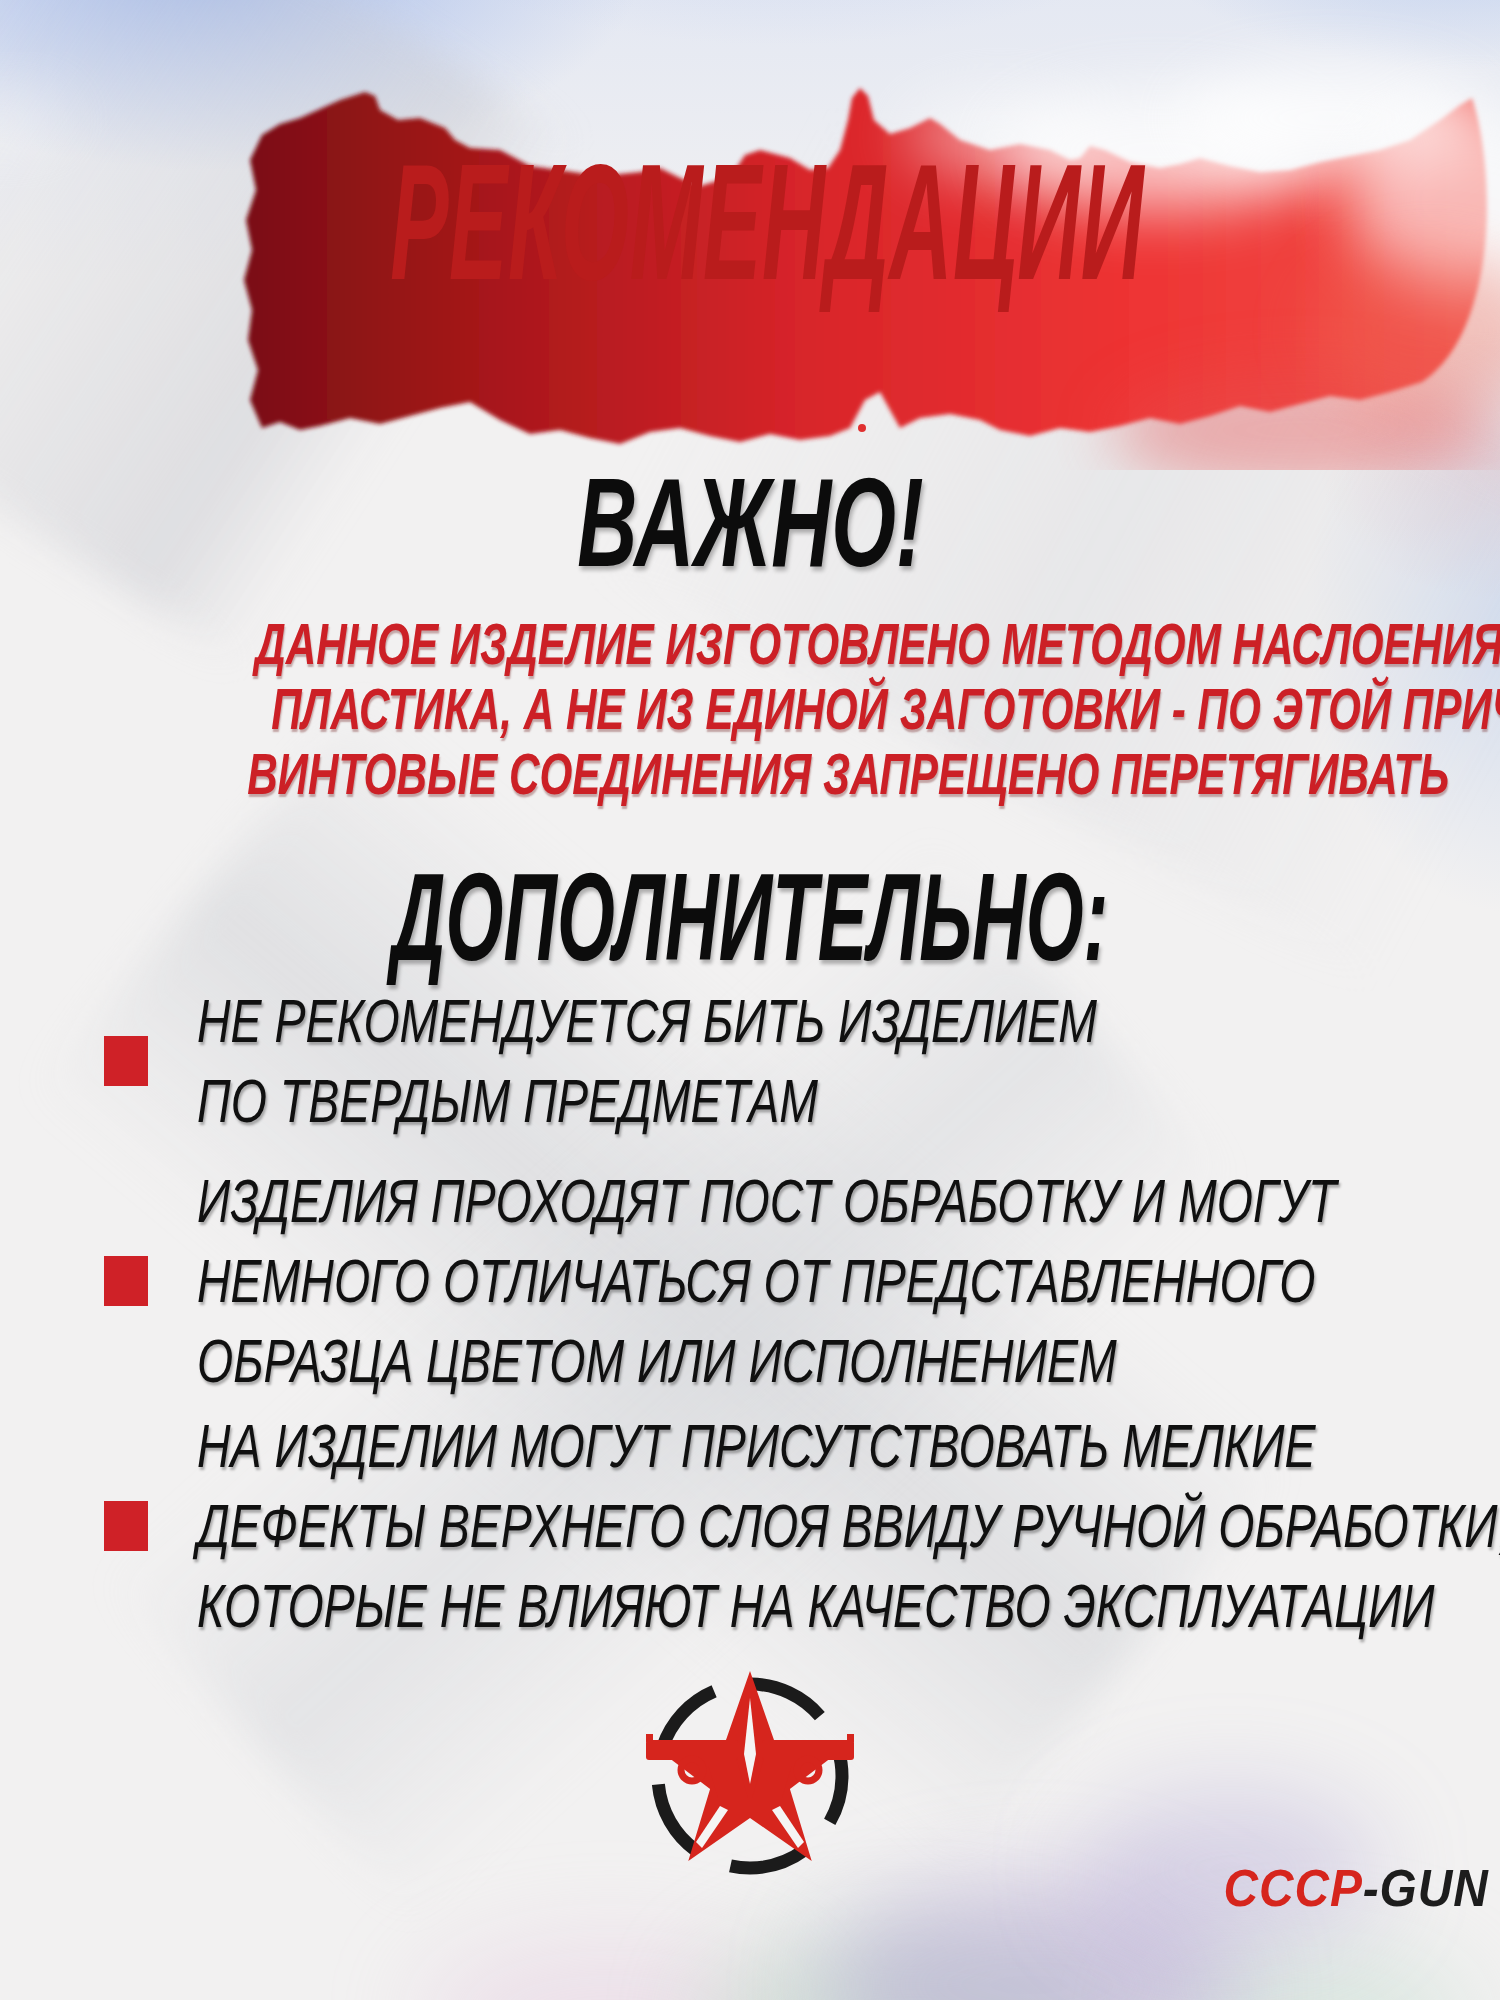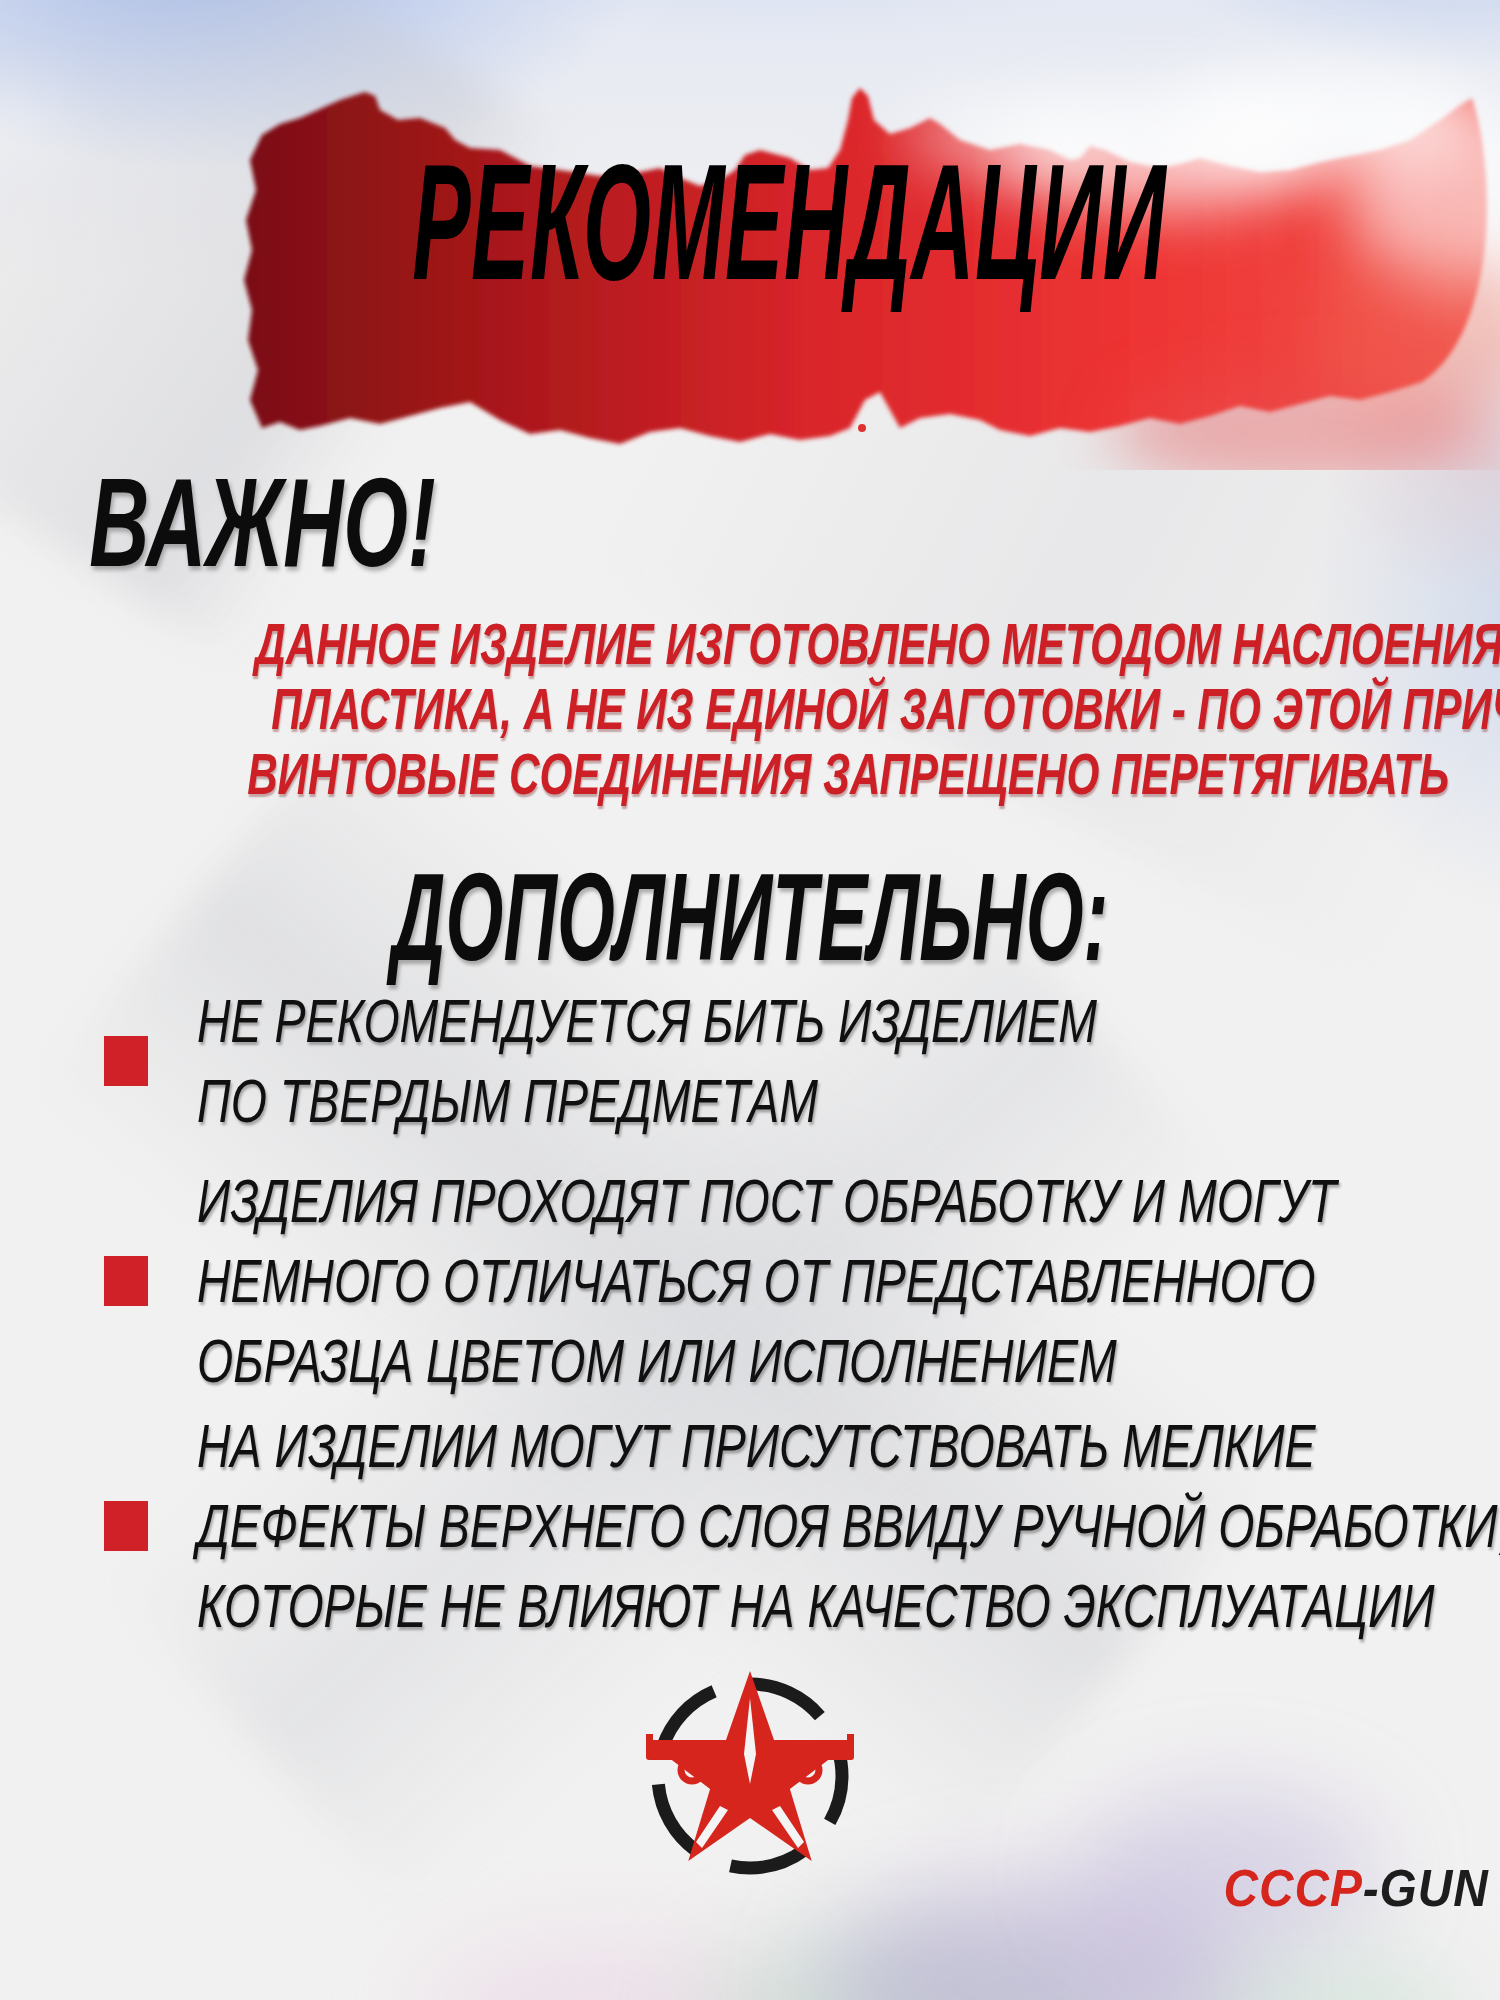--- a/index.html
+++ b/index.html
@@ -33,31 +33,31 @@
     background:linear-gradient(180deg, rgba(255,255,255,0), rgba(210,212,216,.55) 50%, rgba(255,255,255,0));}
   .crease3{left:120px;top:1150px;width:1100px;height:460px;transform:rotate(-42deg);
     background:linear-gradient(180deg, rgba(255,255,255,0), rgba(214,216,220,.5) 50%, rgba(255,255,255,0));}
   .crease4{left:650px;top:300px;width:900px;height:500px;transform:rotate(28deg);
     background:linear-gradient(90deg, rgba(255,255,255,0), rgba(212,213,218,.35) 50%, rgba(255,255,255,0));}
 
   
   .banner-svg{position:absolute;left:0;top:0;}
   .banner-title{
     position:absolute;left:0;top:140px;width:100%;
-    text-align:right;white-space:nowrap;
+    text-align:center;white-space:nowrap;
     font-size:165px;line-height:1;font-weight:bold;font-style:italic;
-    color:#000000;
+    color:#b91c1c;
     padding-left:34px;
   }
   .banner-title span{display:inline-block;transform:scaleX(.53);transform-origin:center;letter-spacing:1px;}
 
   
   .h-important{
     position:absolute;left:0;top:458px;width:100%;
-    text-align:left;white-space:nowrap;
+    text-align:center;white-space:nowrap;
     font-size:126px;line-height:130px;font-weight:bold;font-style:italic;color:#0c0c0c;
     text-shadow:3px 4px 5px rgba(0,0,0,.28);
   }
   .h-important span{display:inline-block;transform:scaleX(.66);transform-origin:center;}
   .h-additional{
     position:absolute;left:0;top:845px;width:100%;
     text-align:center;white-space:nowrap;
     font-size:124px;line-height:128px;font-weight:bold;font-style:italic;color:#0c0c0c;
     text-shadow:3px 4px 5px rgba(0,0,0,.28);
     margin-top:8px;

